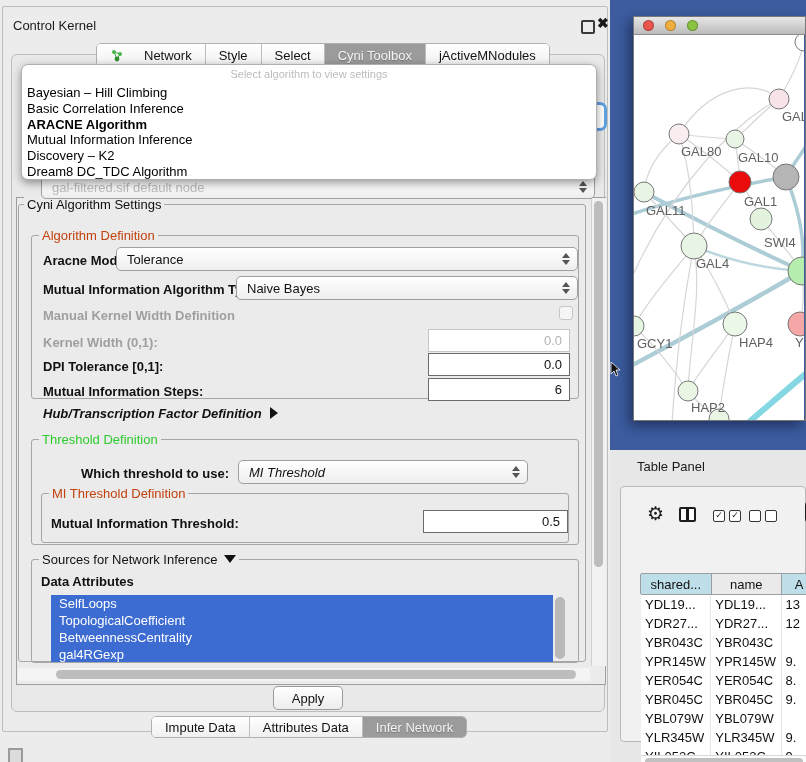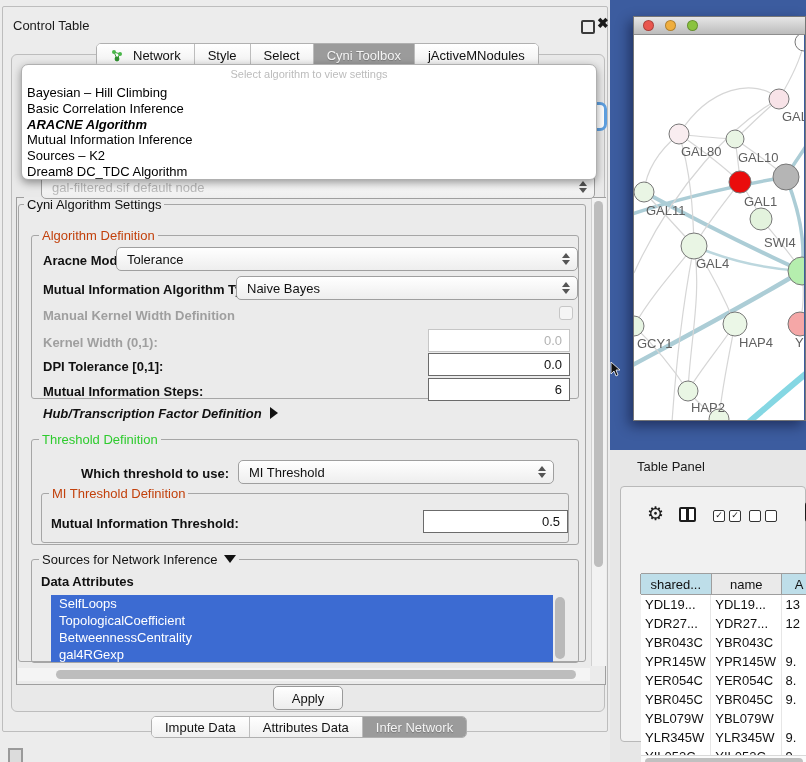--- a/index.html
+++ b/index.html
@@ -9,21 +9,21 @@
   .cp{position:absolute;left:2px;top:6px;width:606px;height:726px;background:#ececec;
     border:1px solid #bdbdbd;border-radius:2px;box-sizing:border-box;}
   .cp-title{position:absolute;left:10px;top:11px;font-size:13px;color:#1a1a1a;}
   .cp-float{position:absolute;left:578px;top:13px;width:10px;height:10px;border:2px solid #3a3a3a;border-radius:2px;background:transparent;}
   .cp-close{position:absolute;left:594px;top:8px;font-size:14px;font-weight:bold;color:#1a1a1a;}
   .cp-inner{position:absolute;left:8px;top:47px;width:594px;height:658px;background:#e9e9e9;
     border:1px solid #bdbdbd;border-radius:6px;box-sizing:border-box;}
   
   .tabstrip{position:absolute;display:flex;height:22px;border:1px solid #b0b0b0;border-radius:5px;
     overflow:hidden;background:#fdfdfd;z-index:20;}
-  .tabstrip .tab{display:flex;align-items:center;gap:10px;padding:0 13px;font-size:13px;color:#111;
+  .tabstrip .tab{display:flex;align-items:center;gap:21px;padding:0 13px;font-size:13px;color:#111;
     background:linear-gradient(#ffffff,#f0f0f0);white-space:nowrap;}
   .tabstrip .tab + .tab{border-left:1px solid #bdbdbd;}
   .tabstrip .tab.sel{background:#9b9b9b;color:#f5f5f5;text-shadow:0 1px 1px rgba(0,0,0,.25);}
   .top-tabs{left:93px;top:36px;}
   .bottom-tabs{left:148px;top:709px;height:20px;}
   .bottom-tabs .tab{font-size:13px;}
   
   .scrollarea{position:absolute;left:13px;top:190px;width:590px;height:488px;background:#ebebeb;
     border:1px solid #9f9f9f;box-sizing:border-box;}
   .vsb{position:absolute;left:588px;top:191px;width:14px;height:468px;background:#f2f2f2;border-left:1px solid #d0d0d0;}
@@ -57,21 +57,21 @@
   .src-item{height:17px;line-height:17px;font-size:13px;color:#fff;padding-left:8px;}
   .list-sb{position:absolute;left:552px;top:590px;width:10px;height:62px;background:#b9b9b9;border-radius:5px;}
   
   .btn{position:absolute;left:270px;top:679px;width:68px;height:22px;border:1px solid #9a9a9a;border-radius:5px;
     background:linear-gradient(#ffffff,#ededed);font-size:13px;display:flex;align-items:center;justify-content:center;}
   
   .dd{position:absolute;left:18px;top:57px;width:576px;height:116px;background:#fff;border:1px solid #b0b0b0;
     border-radius:7px;box-shadow:0 3px 9px rgba(0,0,0,.4);z-index:50;box-sizing:border-box;overflow:hidden;}
   .dd-hint{text-align:center;color:#bcbcbc;font-size:11px;padding-top:3px;height:17px;}
   .dd-item{font-size:13px;line-height:15.8px;padding-left:5px;color:#000;white-space:nowrap;}
-  .dd-item.bold{font-weight:bold;font-style:italic;}
+  .dd-item.bold{font-weight:bold;}
   .focus-combo{position:absolute;left:560px;top:95px;width:44px;height:29px;border:3px solid #5e9fdf;
     border-radius:7px;background:#fff;z-index:40;box-sizing:border-box;}
   .mini-icon{position:absolute;left:8px;top:748px;width:15px;height:16px;border:2px solid #9a9a9a;background:#dcdcdc;box-sizing:border-box;}
   
   .desktop{position:absolute;left:610px;top:0;width:196px;height:460px;background:#3c5c9f;}
   .netwin{position:absolute;left:633px;top:16px;width:173px;height:405px;border:1px solid #767676;
     box-sizing:border-box;box-shadow:-4px 5px 12px rgba(0,0,25,.45);}
   .net-titlebar{position:relative;height:18px;background:linear-gradient(#e6e6e6,#bcbcbc);border-bottom:1px solid #8e8e8e;box-sizing:border-box;}
   .tl{position:absolute;top:3px;width:11px;height:11px;border-radius:50%;box-sizing:border-box;border:1px solid rgba(0,0,0,.25);}
   .net-body{position:relative;width:170px;height:385px;background:#fff;overflow:hidden;}
@@ -97,21 +97,21 @@
   .tbl-hsb{position:absolute;left:20px;top:268px;width:176px;height:12px;background:#fbfbfb;border-top:1px solid #d9d9d9;}
   .tbl-hsb-thumb{position:absolute;left:4px;top:2px;width:158px;height:8px;background:#c0c0c0;border-radius:4px;}
   .cursor{position:absolute;left:610px;top:362px;z-index:60;}
 </style>
 </head>
 <body>
 
 <div class="screen">
 
   <div class="cp">
-    <span class="cp-title">Control Table</span>
+    <span class="cp-title">Control Kernel</span>
     <span class="cp-float"></span>
     <span class="cp-close">✖</span>
 
     <div class="cp-inner"></div>
     <div class="tabstrip top-tabs" id="top-tabs">
         <div class="tab">
           <svg width="13" height="13">
             <line x1="4" y1="3" x2="10" y2="5" stroke="#3a9e3a"></line>
             <line x1="4" y1="3" x2="7" y2="10" stroke="#3a9e3a"></line>
             <line x1="10" y1="5" x2="7" y2="10" stroke="#3a9e3a"></line>
@@ -196,21 +196,21 @@
     </div>
 
     <span class="lbl" style="left:40px;top:399px;font-style:italic;">
       <span>Hub/Transcription Factor Definition</span><span class="tri-right"></span>
     </span>
 
     <div class="grp" style="left:28px;top:432px;width:548px;height:106px;"></div>
     <span class="grp-title t-green" style="left:36px;top:425px;">Threshold Definition</span>
 
     <span class="lbl" style="left:78px;top:459px;">Which threshold to use:</span>
-    <div class="combo" style="left:235px;top:453px;width:316px;">
+    <div class="combo" style="left:235px;top:453px;width:290px;font-style:italic;">
       <span>MI Threshold</span>
       <span class="arrows">
           <span class="tri-up"></span>
           <span class="tri-dn"></span>
         </span>
     </div>
 
     <div class="grp" style="left:38px;top:486px;width:528px;height:50px;"></div>
     <span class="grp-title t-blue" style="left:46px;top:479px;">MI Threshold Definition</span>
     <span class="lbl" style="left:48px;top:509px;">Mutual Information Threshold:</span>
@@ -247,21 +247,21 @@
         </div>
       </div>
 
     <div class="dd">
       <div class="dd-hint">Select algorithm to view settings</div>
       <div id="dd-items">
           <div class="dd-item">Bayesian – Hill Climbing</div>
           <div class="dd-item">Basic Correlation Inference</div>
           <div class="dd-item bold">ARACNE Algorithm</div>
           <div class="dd-item">Mutual Information Inference</div>
-          <div class="dd-item">Sources – K2</div>
+          <div class="dd-item">Discovery – K2</div>
           <div class="dd-item">Dream8 DC_TDC Algorithm</div>
         </div>
     </div>
   </div>
 
   <div class="mini-icon"></div>
 
   <div class="desktop"></div>
 
   <div class="netwin">

